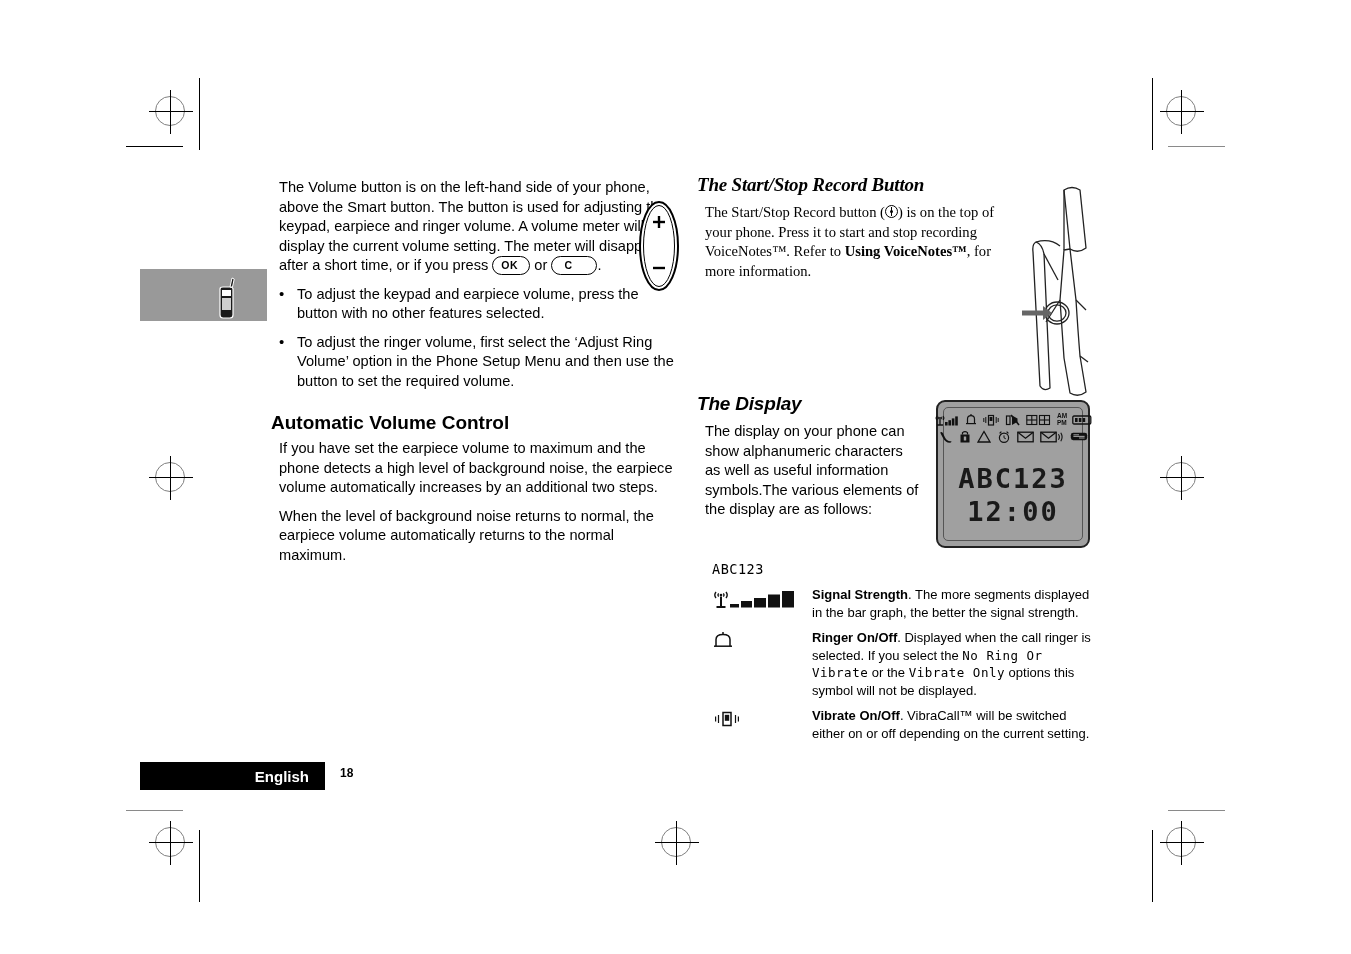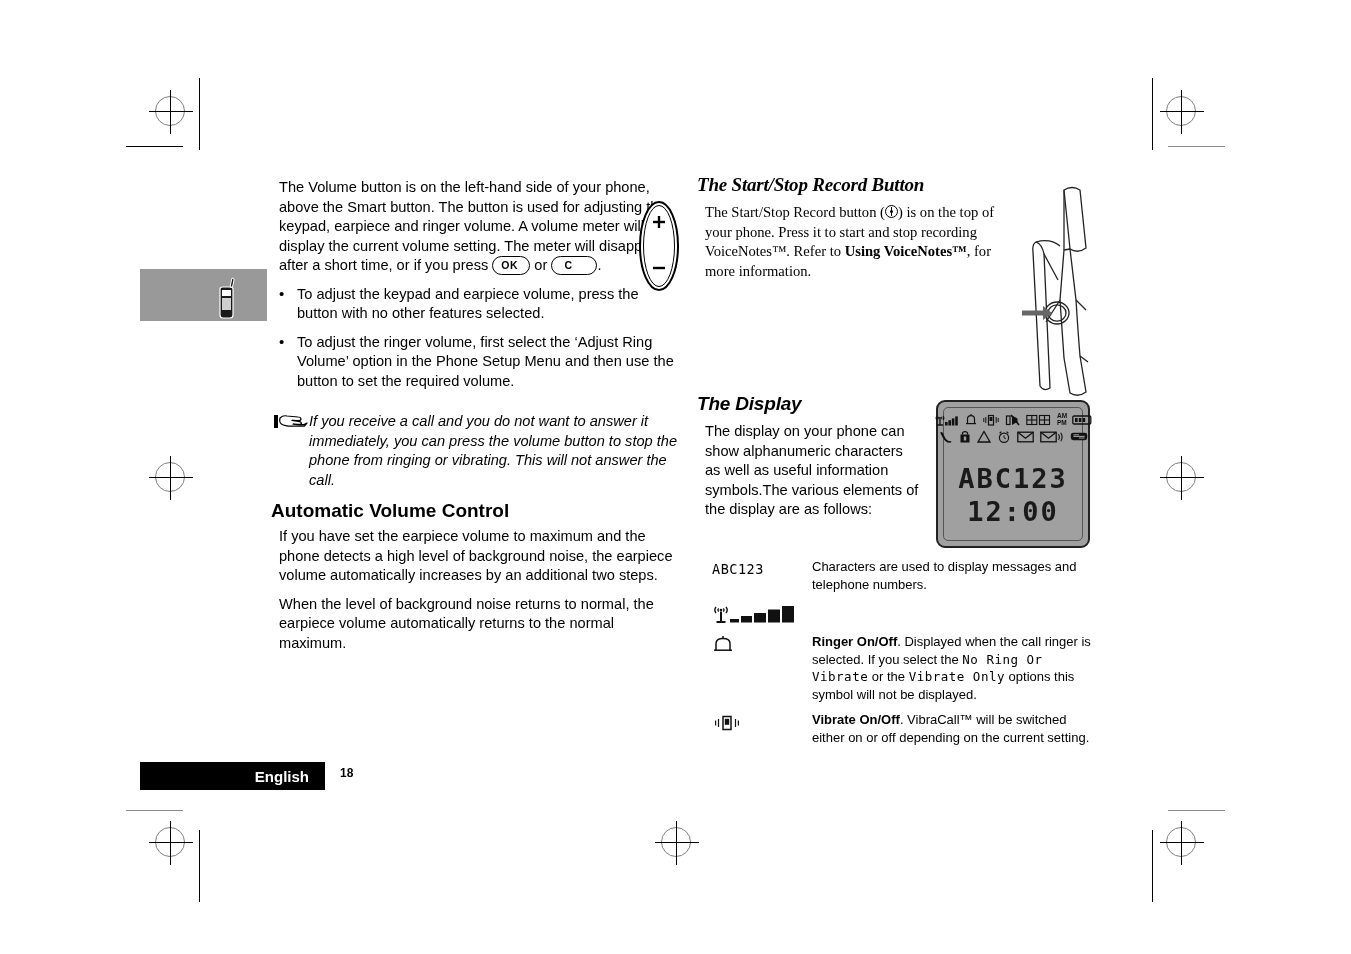--- a/index.html
+++ b/index.html
@@ -270,32 +270,20 @@
 
     <p class="body indent" style="margin-left:8px;">
       <span>The Volume button is on the left-hand side of your phone, above the Smart button. The button is used for adjusting the keypad, earpiece and ringer volume. A volume meter will display the current volume setting. The meter will disappear after a short time, or if you press </span><span class="key">OK</span><span> or </span><span class="key wide">C</span><span>.</span>
     </p>
 
     <ul class="bullets">
       <li>To adjust the keypad and earpiece volume, press the button with no other features selected.</li>
       <li>To adjust the ringer volume, first select the ‘Adjust Ring Volume’ option in the Phone Setup Menu and then use the button to set the required volume.</li>
     </ul>
 
-    <div class="note">
-      <span class="hand">
-        <svg viewBox="0 0 34 18" width="34" height="18">
-          <rect x="0" y="2" width="4" height="13" fill="#000"></rect>
-          <path d="M6 5 Q9 2 13 3 L24 4 Q27 4 27 6 Q27 7.6 24.5 7.6 L18 7.4
-                   Q21 8 24.5 8.4 Q27.5 8.8 27.4 10.4 Q27.3 11.8 24.6 11.6
-                   L19 11.2 L30 11.6 L33 10 L30.4 13.2 L19 13.2
-                   Q11 13.4 7.4 11 Q5 9.2 6 5 Z" fill="none" stroke="#000" stroke-width="1.2" stroke-linejoin="round"></path>
-        </svg>
-      </span>
-      <span>If you receive a call and you do not want to answer it immediately, you can press the volume button to stop the phone from ringing or vibrating. This will not answer the call.</span>
-    </div>
 
     <h3 class="subheading" style="margin-top:4px;">Automatic Volume Control</h3>
 
     <p class="body indent" style="margin-left:8px;">If you have set the earpiece volume to maximum and the phone detects a high level of background noise, the earpiece volume automatically increases by an additional two steps.</p>
     <p class="body indent" style="margin-left:8px;">When the level of background noise returns to normal, the earpiece volume automatically returns to the normal maximum.</p>
   </div>
 
   <div class="volbtn" style="left:637px; top:200px;">
     <svg viewBox="0 0 44 92" width="44" height="92">
       <ellipse cx="22" cy="46" rx="19" ry="44" fill="#fff" stroke="#000" stroke-width="2"></ellipse>
@@ -474,43 +462,43 @@
       <div class="lcdtext lcd-time">12:00</div>
     </div>
   </div>
 
   <div class="symtable" style="left:700px; top:558px; width:395px;">
 
     <div class="symrow">
       <div class="symicon">
         <span class="lcd">ABC123</span>
       </div>
-      <div class="symdesc">
-        <span>Characters are used to display messages and telephone numbers.</span>
-      </div>
     </div>
 
     <div class="symrow">
       <div class="symicon">
         <svg viewBox="0 0 84 22" width="84" height="22">
           <g stroke="#111" stroke-width="1.4" fill="none">
             <path d="M4 4 Q1.6 7 4 10"></path>
               <path d="M14 4 Q16.4 7 14 10"></path>
             <path d="M6.6 5.4 Q5.2 7 6.6 8.6"></path>
               <path d="M11.4 5.4 Q12.8 7 11.4 8.6"></path>
           </g>
           <circle cx="9" cy="7" r="1.3" fill="#111"></circle>
           <path d="M9 8.4 L9 19 M4.5 19 L13.5 19" stroke="#111" stroke-width="2"></path>
           <rect x="18" y="16" width="9" height="3.5" fill="#111"></rect>
           <rect x="29" y="13" width="11" height="6.5" fill="#111"></rect>
           <rect x="42" y="10" width="12" height="9.5" fill="#111"></rect>
           <rect x="56" y="6.5" width="12" height="13" fill="#111"></rect>
           <rect x="70" y="3" width="12" height="16.5" fill="#111"></rect>
         </svg>
       </div>
+      <div class="symdesc">
+        <b>Signal Strength</b><span>. The more segments displayed in the bar graph, the better the signal strength.</span>
+      </div>
     </div>
 
     <div class="symrow">
       <div class="symicon">
         <svg viewBox="0 0 22 20" width="22" height="20">
           <path d="M4 15 L4 8.5 Q4 3.4 11 3.4 Q18 3.4 18 8.5 L18 15" fill="none" stroke="#111" stroke-width="1.5"></path>
           <line x1="2" y1="15.2" x2="20" y2="15.2" stroke="#111" stroke-width="1.5"></line>
           <line x1="11" y1="1" x2="11" y2="3.4" stroke="#111" stroke-width="1.5"></line>
         </svg>
       </div>

